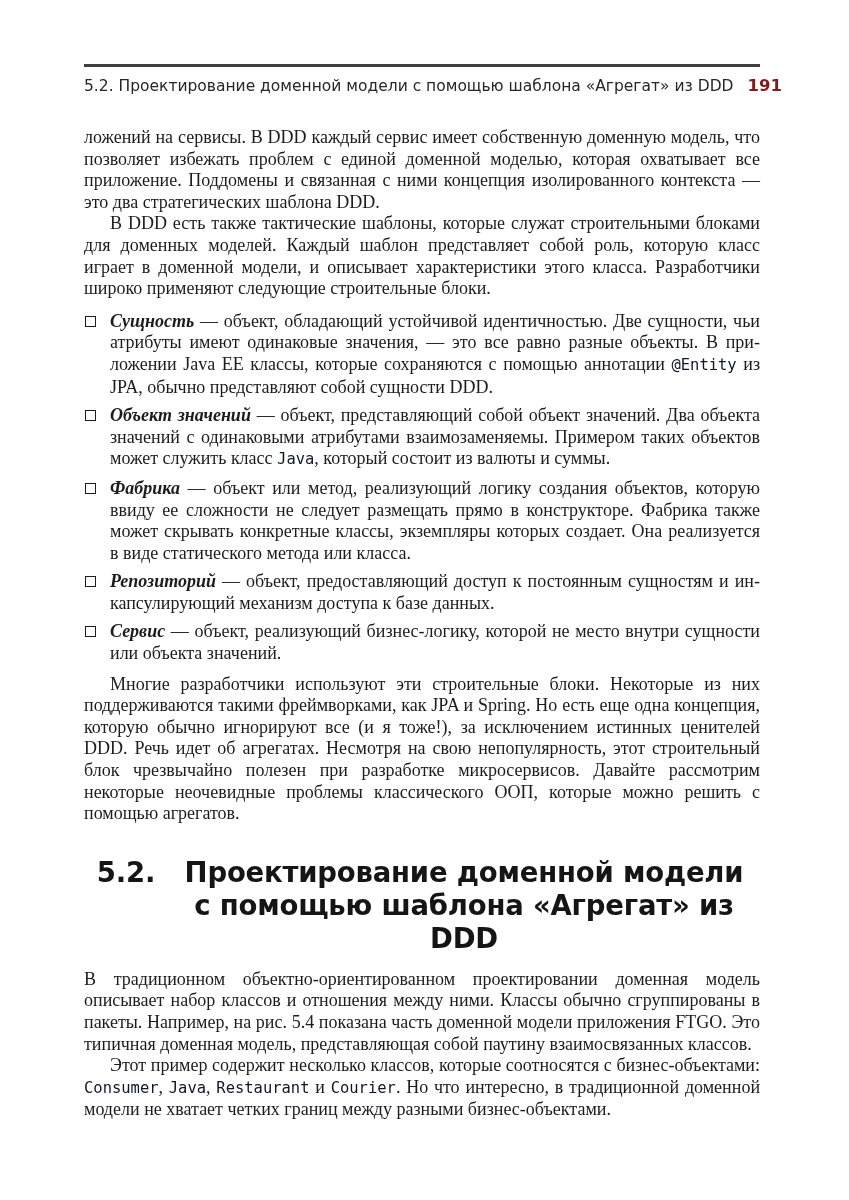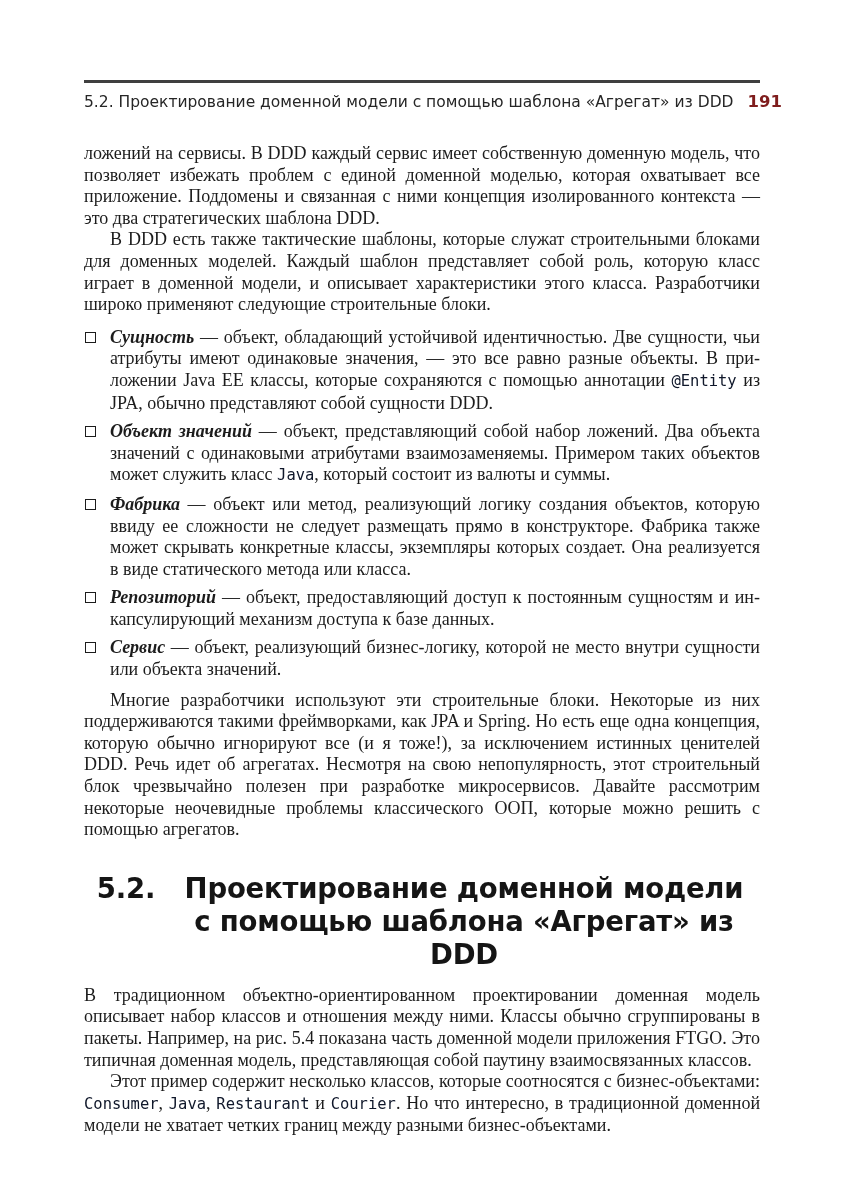--- a/index.html
+++ b/index.html
@@ -8,21 +8,20 @@
     width: 849px;
     height: 1200px;
     background: #ffffff;
     overflow: hidden;
   }
   .content {
     position: absolute;
     left: 84px;
     top: 64px;
     width: 676px;
-    margin-top: 16px;
   }
   
   .head-rule {
     height: 3px;
     background: #3f3f3f;
   }
   .head-row {
     display: flex;
     align-items: baseline;
     margin-top: 9px;
@@ -116,21 +115,21 @@
 
       <ul class="blocks-list">
 
         <li class="block-item">
           <span class="sq"></span>
           <span><span class="term">Сущность</span><span> — объект, обладающий устойчивой идентичностью. Две сущности, чьи атрибуты имеют одинаковые значения, — это все равно разные объекты. В при­ложении Java EE классы, которые сохраняются с помощью аннотации </span><code>@Entity</code><span> из JPA, обычно представляют собой сущности DDD.</span></span>
         </li>
 
         <li class="block-item">
           <span class="sq"></span>
-          <span><span class="term">Объект значений</span><span> — объект, представляющий собой набор ложений. Два объекта значений с одинаковыми атрибутами взаимозаменяемы. Примером таких объ­ектов может служить класс </span><code>Java</code><span>, который состоит из валюты и суммы.</span></span>
+          <span><span class="term">Объект значений</span><span> — объект, представляющий собой объект значений. Два объекта значений с одинаковыми атрибутами взаимозаменяемы. Примером таких объ­ектов может служить класс </span><code>Java</code><span>, который состоит из валюты и суммы.</span></span>
         </li>
 
         <li class="block-item">
           <span class="sq"></span>
           <span><span class="term">Фабрика</span><span> — объект или метод, реализующий логику создания объектов, которую ввиду ее сложности не следует размещать прямо в конструкторе. Фабрика также может скрывать конкретные классы, экземпляры которых создает. Она реализу­ется в виде статического метода или класса.</span></span>
         </li>
 
         <li class="block-item">
           <span class="sq"></span>
           <span><span class="term">Репозиторий</span><span> — объект, предоставляющий доступ к постоянным сущностям и ин­капсулирующий механизм доступа к базе данных.</span></span>

